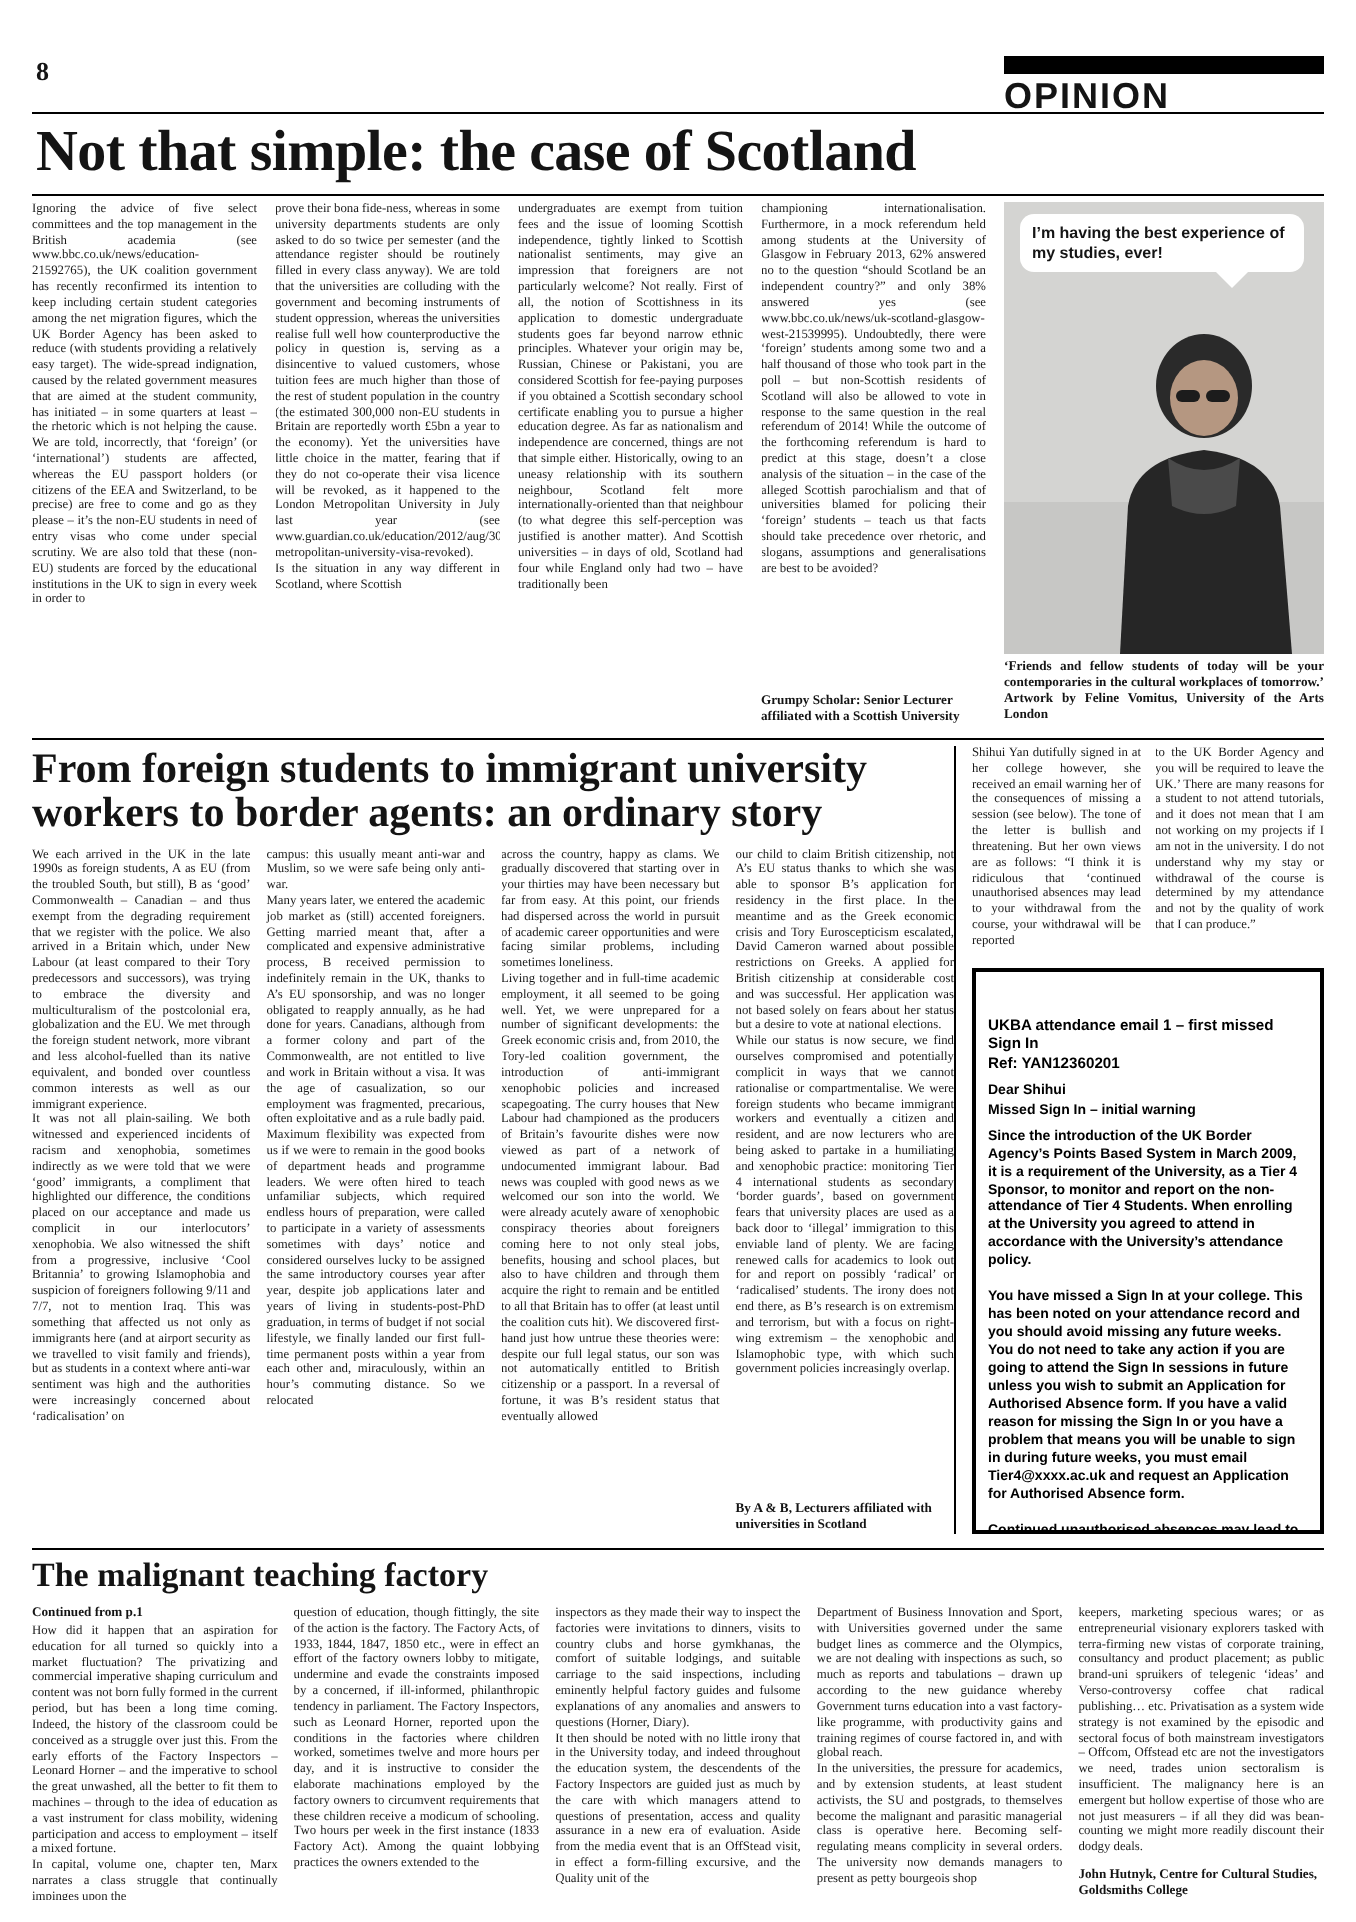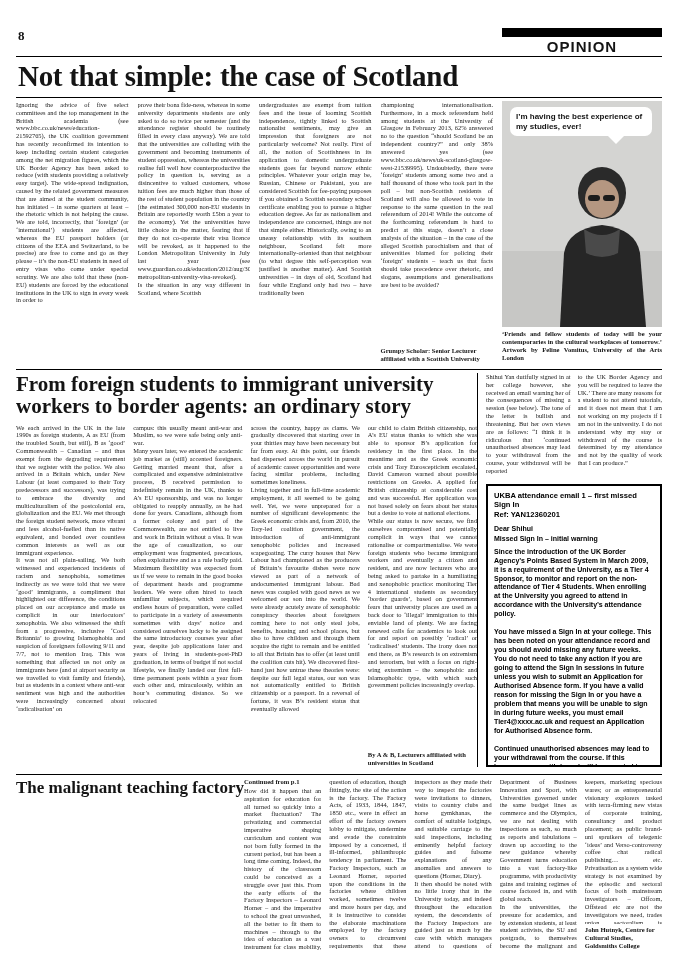--- a/index.html
+++ b/index.html
@@ -2,22 +2,22 @@
 <html><head>
 <meta charset="utf-8">
 <style>
   html,body{margin:0;padding:0;background:#ffffff;}
   .page{position:relative;width:678px;height:961px;background:#fff;overflow:hidden;
         font-family:"Liberation Serif",serif;color:#141414;}
   .rule{position:absolute;left:16px;right:16px;height:1px;background:#000;}
   
   .pagenum{position:absolute;top:28px;left:18px;font-size:13px;font-weight:bold;}
   .sec-bar{position:absolute;top:28px;right:16px;width:160px;height:9px;background:#000;}
-  .sec-label{position:absolute;top:38px;right:16px;width:160px;text-align:center;
-             font-family:"Liberation Sans",sans-serif;font-weight:bold;font-size:15px;letter-spacing:1px;}
+  .sec-label{position:absolute;top:38px;right:16px;width:160px;text-align:left;
+             font-family:"Liberation Sans",sans-serif;font-weight:bold;font-size:18px;letter-spacing:1px;}
   
   .h1{position:absolute;top:60px;left:18px;right:16px;font-size:29px;font-weight:bold;letter-spacing:-0.3px;}
   
   .body-text{font-size:6.4px;line-height:1.22;text-align:justify;white-space:pre-line;overflow:hidden;color:#1a1a1a;}
   .col{flex:1;display:flex;flex-direction:column;min-width:0;}
   .col .body-text{flex:1;}
   .byline{font-weight:bold;font-size:6.6px;line-height:1.2;margin-top:2px;white-space:pre-line;}
   
   .art1{position:absolute;top:101px;left:16px;right:16px;height:262px;display:flex;gap:9px;}
   .art1-cols{flex:1;display:flex;gap:9px;min-width:0;}
@@ -29,27 +29,27 @@
   .bubble:after{content:"";position:absolute;bottom:-8px;right:28px;border:8px solid transparent;border-top-color:#fff;border-bottom:0;}
   .caption{font-weight:bold;font-size:6.6px;line-height:1.22;margin-top:3px;text-align:justify;}
   
   .sec2{position:absolute;top:373px;left:16px;right:16px;height:394px;display:flex;gap:0;}
   .sec2-left{flex:1;display:flex;flex-direction:column;min-width:0;}
   .h2{font-size:21px;font-weight:bold;line-height:1.06;margin-bottom:6px;}
   .sec2-cols{flex:1;display:flex;gap:8px;min-height:0;}
   .sec2-right{width:176px;flex:none;border-left:1px solid #000;padding-left:8px;display:flex;flex-direction:column;}
   .h3{font-size:16px;font-weight:bold;margin-bottom:4px;}
   .admin-cols{display:flex;gap:7px;height:106px;}
-  .ukba-box{flex:1;margin-top:5px;border:2px solid #000;padding:5px 6px;overflow:hidden;
+  .ukba-box{flex:1;margin-top:5px;border:2px solid #000;padding:22px 6px;overflow:hidden;
             font-family:"Liberation Sans",sans-serif;font-weight:bold;color:#000;}
   .ukba-title{font-size:7.6px;line-height:1.25;white-space:pre-line;margin-bottom:5px;}
   .ukba-greeting{font-size:7px;line-height:1.3;white-space:pre-line;margin-bottom:5px;}
   .ukba-body{font-size:7px;line-height:1.28;white-space:pre-line;text-align:left;}
   
-  .sec3{position:absolute;top:778px;left:16px;right:16px;height:172px;display:flex;flex-direction:row;}
+  .sec3{position:absolute;top:778px;left:16px;right:16px;height:172px;display:flex;flex-direction:column;}
   .h4{font-size:17px;font-weight:bold;margin-bottom:5px;}
   .sec3-cols{flex:1;display:flex;gap:8px;min-height:0;}
   .continued{font-weight:bold;font-size:6.6px;margin-bottom:2px;}
 </style>
 </head>
 <body>
 
 <div class="page">
 
   <div class="pagenum">8</div>

